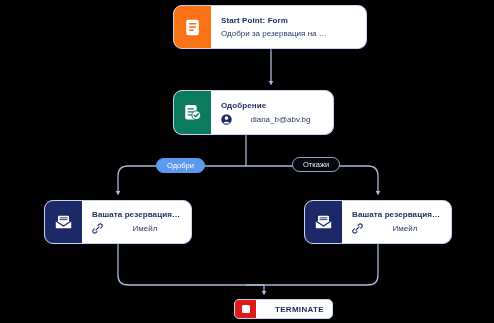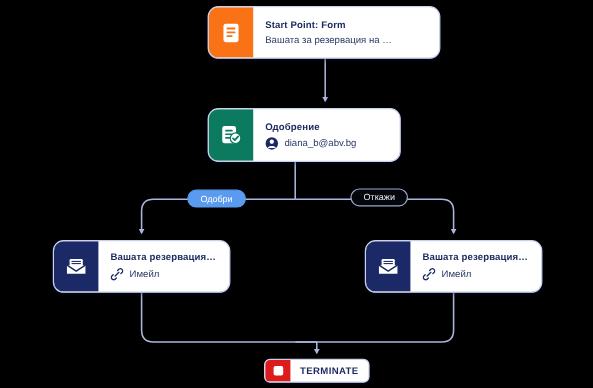--- a/index.html
+++ b/index.html
@@ -68,20 +68,21 @@
     color: #2b3a66;
     white-space: nowrap;
     overflow: hidden;
     text-overflow: ellipsis;
   }
   .sub-row {
     display: flex;
     align-items: center;
     gap: 5px;
     min-width: 0;
+    text-align: center;
   }
   .sub-row .node-sub { flex: 1 1 auto; }
 
   
   #node-start {
     left: 173px; top: 5px;
     width: 194px; height: 44px;
   }
   #node-start .node-icon { background: #f97316; }
 
@@ -99,30 +100,31 @@
 
   #node-email-right {
     left: 304px; top: 200px;
     width: 148px; height: 44px;
   }
   #node-email-right .node-icon { background: #1b2a66; }
 
   
   #node-terminate {
     position: absolute;
-    left: 220px; top: 299px;
+    left: 234px; top: 299px;
     height: 20px;
     display: flex;
     align-items: center;
     background: #ffffff;
     border-radius: 5px;
     border: 1px solid #c9d2e8;
     box-shadow: 0 1px 2px rgba(10,20,60,0.35);
     overflow: hidden;
     box-sizing: border-box;
+    gap: 11px;
   }
   .term-icon {
     width: 21px;
     height: 100%;
     background: #dc1c1c;
     display: flex;
     align-items: center;
     justify-content: center;
     flex: 0 0 21px;
   }
@@ -200,21 +202,21 @@
     <div class="node-icon">
       <svg width="15" height="17" viewBox="0 0 15 17">
         <rect x="1.2" y="0.8" width="12.6" height="15.4" rx="2" fill="#ffffff"></rect>
         <rect x="3.8" y="4.0" width="7.4" height="1.5" rx="0.7" fill="#f97316"></rect>
         <rect x="3.8" y="7.2" width="7.4" height="1.5" rx="0.7" fill="#f97316"></rect>
         <rect x="3.8" y="10.4" width="5.0" height="1.5" rx="0.7" fill="#f97316"></rect>
       </svg>
     </div>
     <div class="node-body">
       <div class="node-title">Start Point: Form</div>
-      <div class="node-sub">Вашата за резервация на …</div>
+      <div class="node-sub">Одобри за резервация на …</div>
     </div>
   </div>
 
   <div class="node" id="node-approval">
     <div class="node-icon">
       <svg width="17" height="18" viewBox="0 0 17 18">
         <rect x="1.2" y="1.0" width="11.5" height="14.4" rx="2" fill="#ffffff"></rect>
         <rect x="3.6" y="4.2" width="6.4" height="1.4" rx="0.7" fill="#0b7a5e"></rect>
         <rect x="3.6" y="7.2" width="6.4" height="1.4" rx="0.7" fill="#0b7a5e"></rect>
         <rect x="3.6" y="10.2" width="4.2" height="1.4" rx="0.7" fill="#0b7a5e"></rect>

